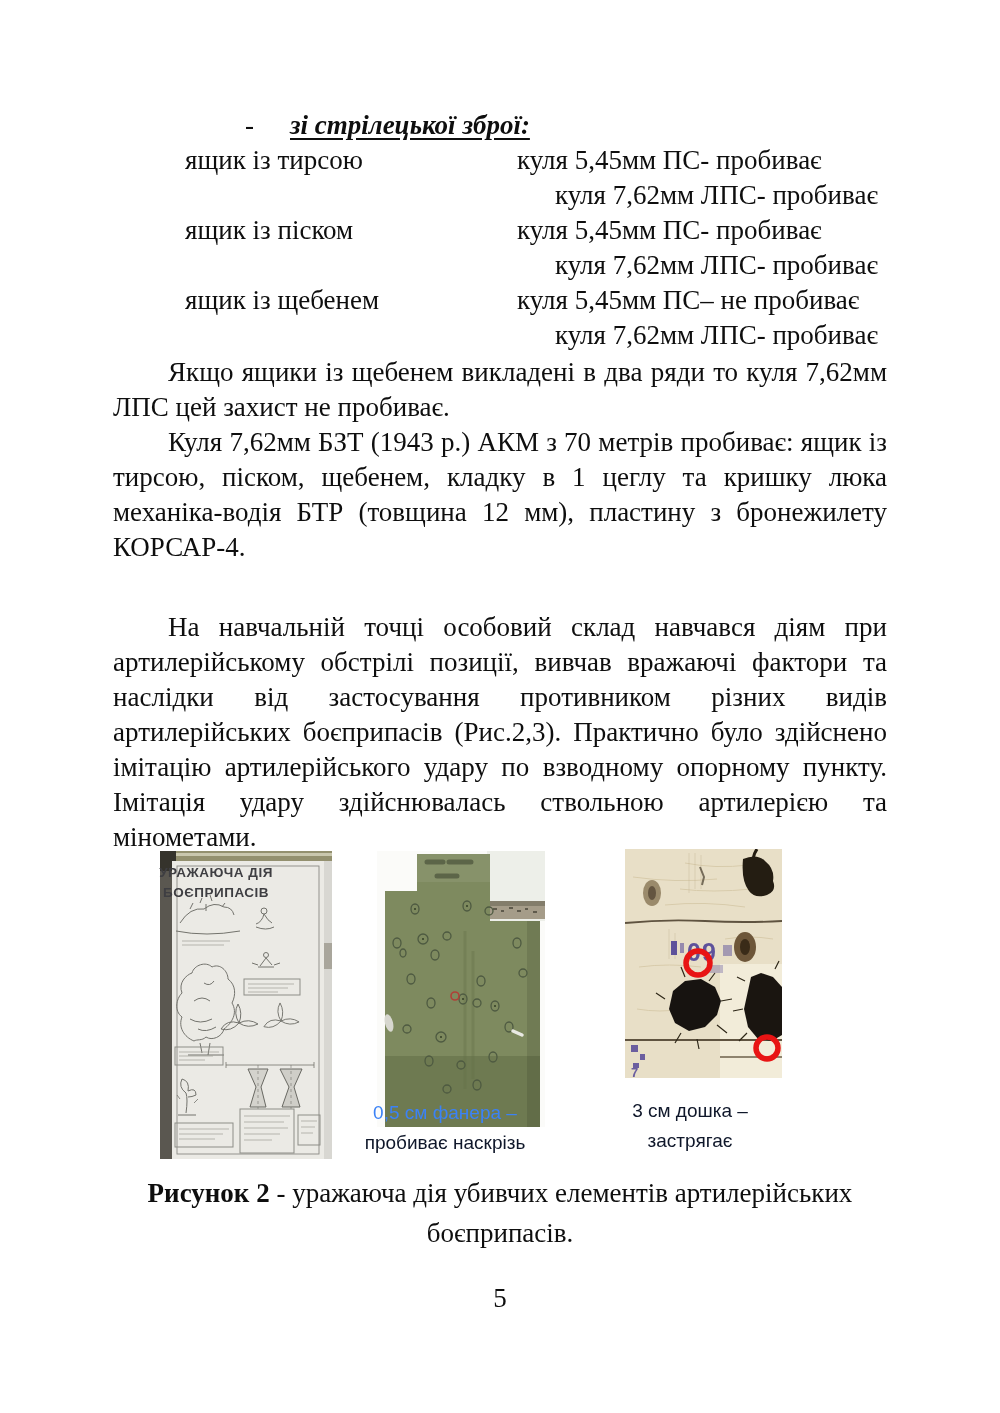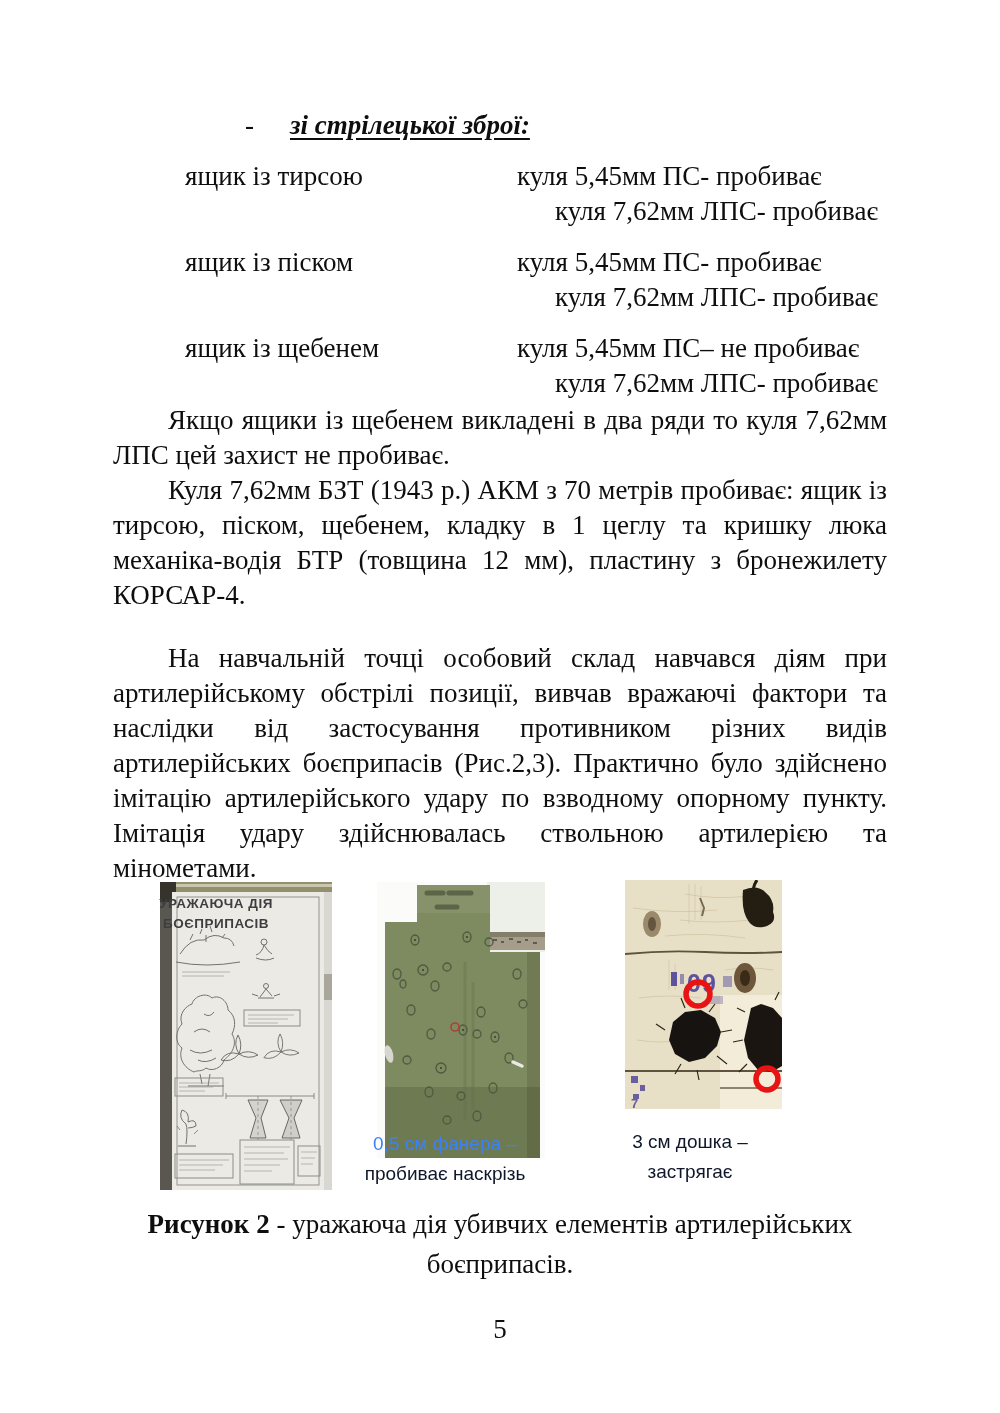--- a/index.html
+++ b/index.html
@@ -5,27 +5,27 @@
   html,body{margin:0;padding:0;background:#fff;}
   .page{
     position:relative;width:1000px;height:1413px;background:#ffffff;
     font-family:"Liberation Serif",serif;font-size:27px;color:#0e0e0e;
     box-sizing:border-box;padding:110px 113px 0 113px;overflow:hidden;border-radius:14px;
   }
   
   .sh-line{height:35px;white-space:nowrap;}
   .sh-dash{display:inline-block;margin-left:132px;width:45px;}
   .sh-title{font-style:italic;font-weight:bold;text-decoration:underline;text-underline-offset:4px;}
-  .lrow{height:35px;display:flex;white-space:nowrap;margin-top:16px;}
+  .lrow{height:35px;display:flex;white-space:nowrap;}
   .litem{margin-left:72px;width:332px;flex:0 0 332px;}
   .lrow2{height:35px;padding-left:442px;white-space:nowrap;}
   
   p.body{margin:0;text-align:justify;text-indent:55px;line-height:35px;}
   p.h2{margin:32px 0 0 0;font-weight:bold;text-align:justify;text-indent:55px;line-height:36px;}
-  p.p3{margin-top:28px;line-height:35px;}
+  p.p3{margin-top:45px;line-height:35px;}
   
   .figures{position:relative;height:312px;margin-top:-6px;}
   .fig{position:absolute;top:0;padding-left:32px;}
   .fig svg{display:block;}
   .fig-poster{left:15px;top:2px;width:172px;height:308px;}
   .poster-title{
     position:absolute;left:12px;top:12px;width:152px;text-align:center;
     font-family:"Liberation Sans",sans-serif;font-weight:bold;font-size:13.5px;
     letter-spacing:.5px;color:#3e3e42;line-height:20px;
   }

